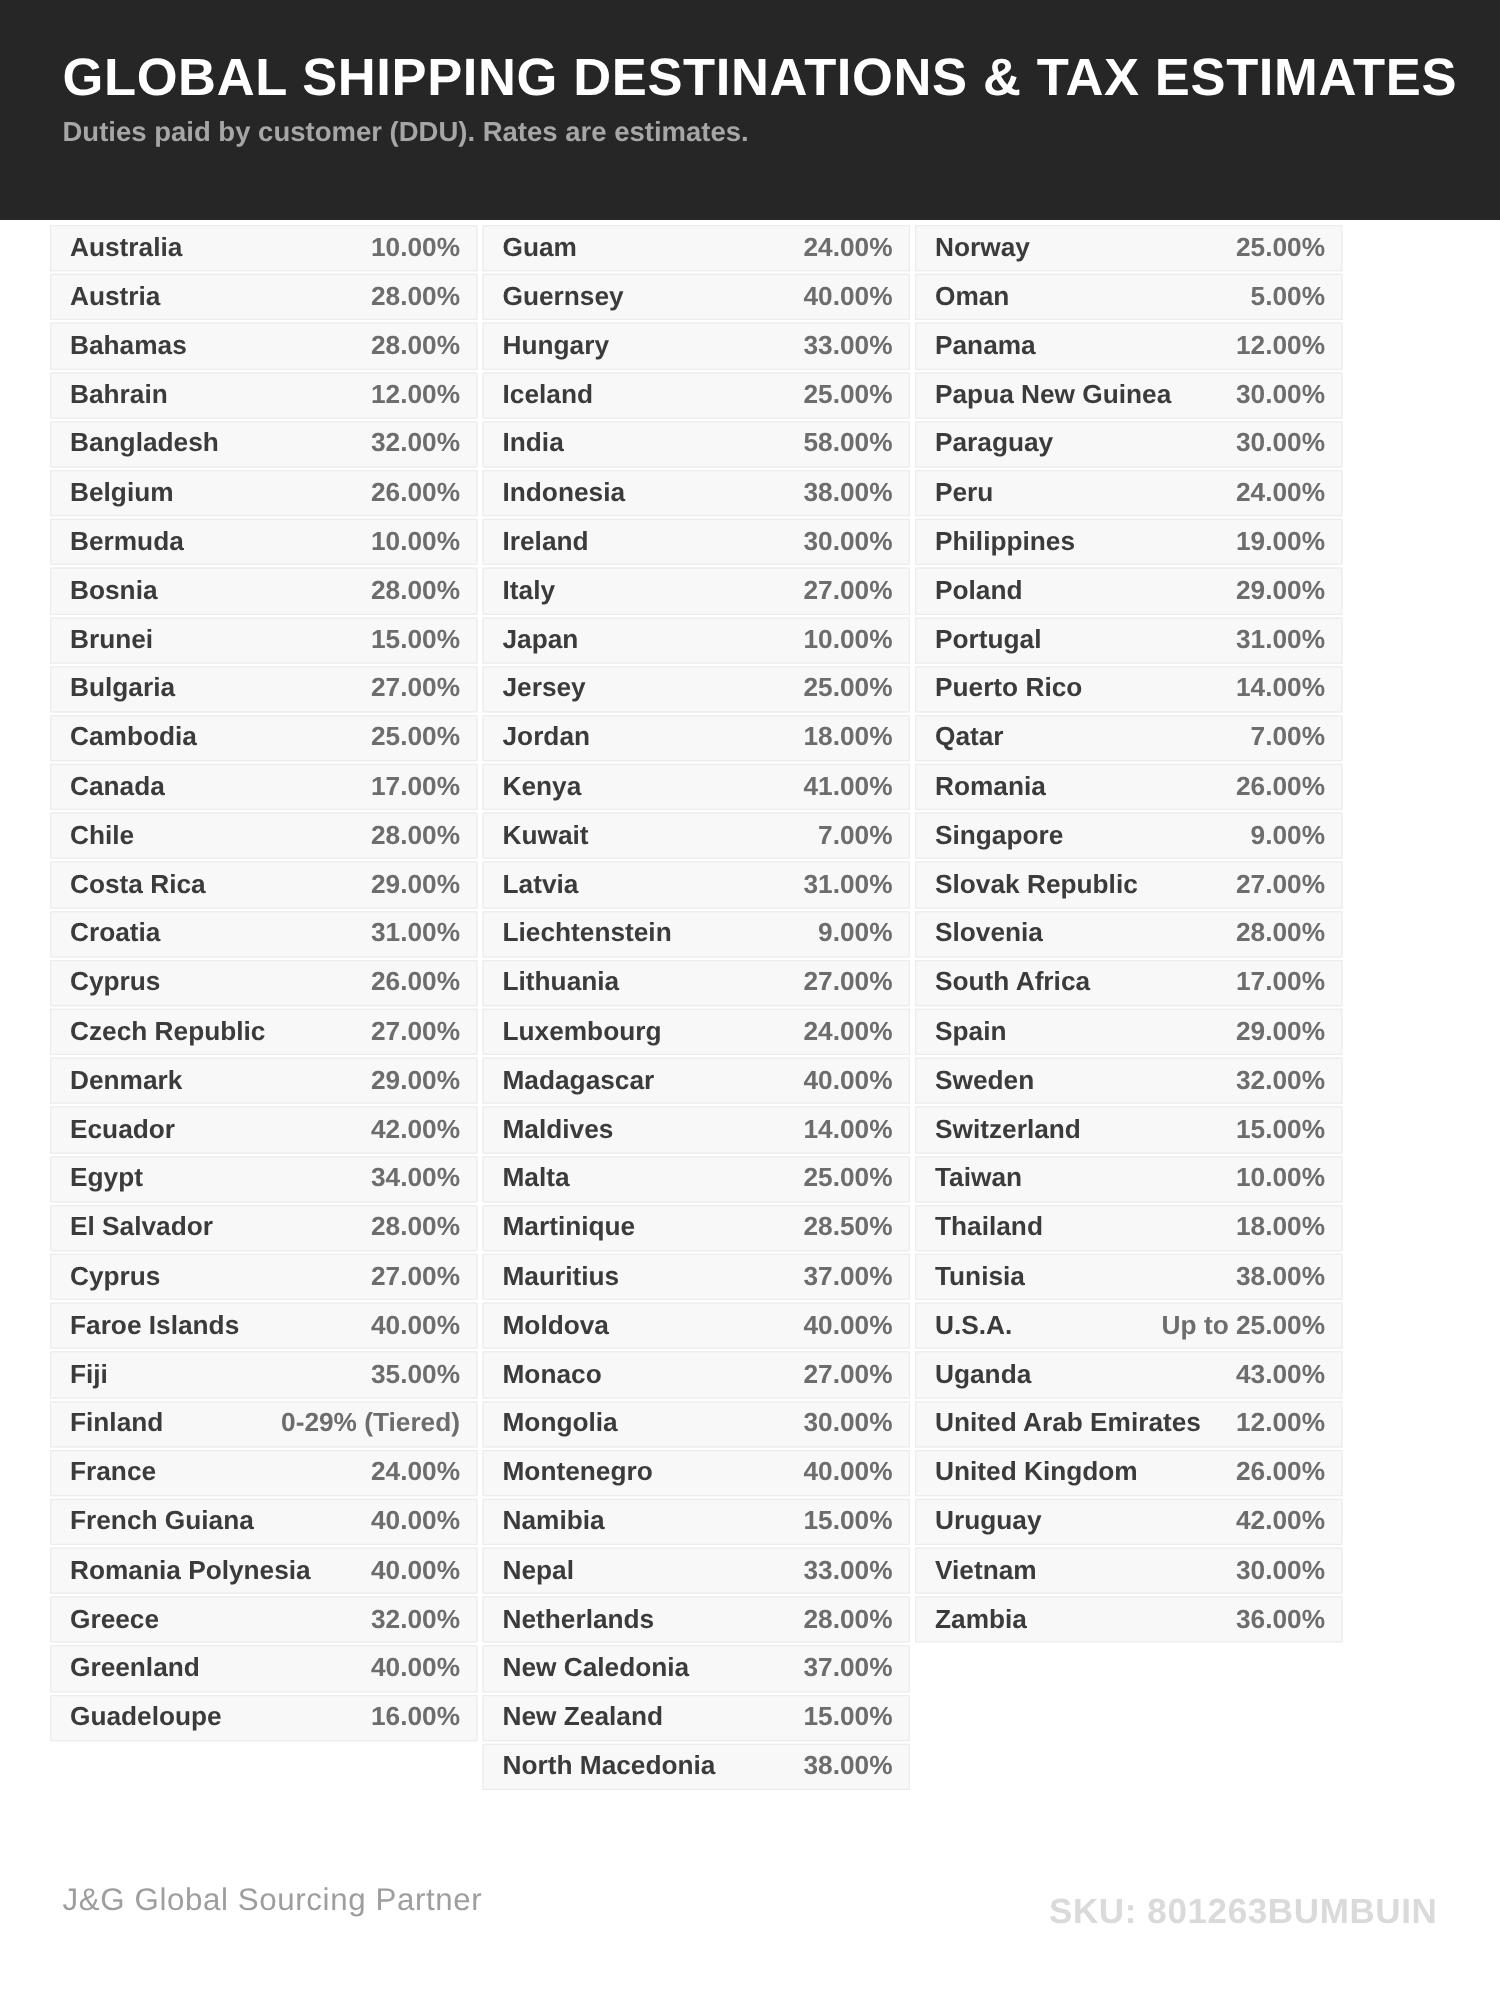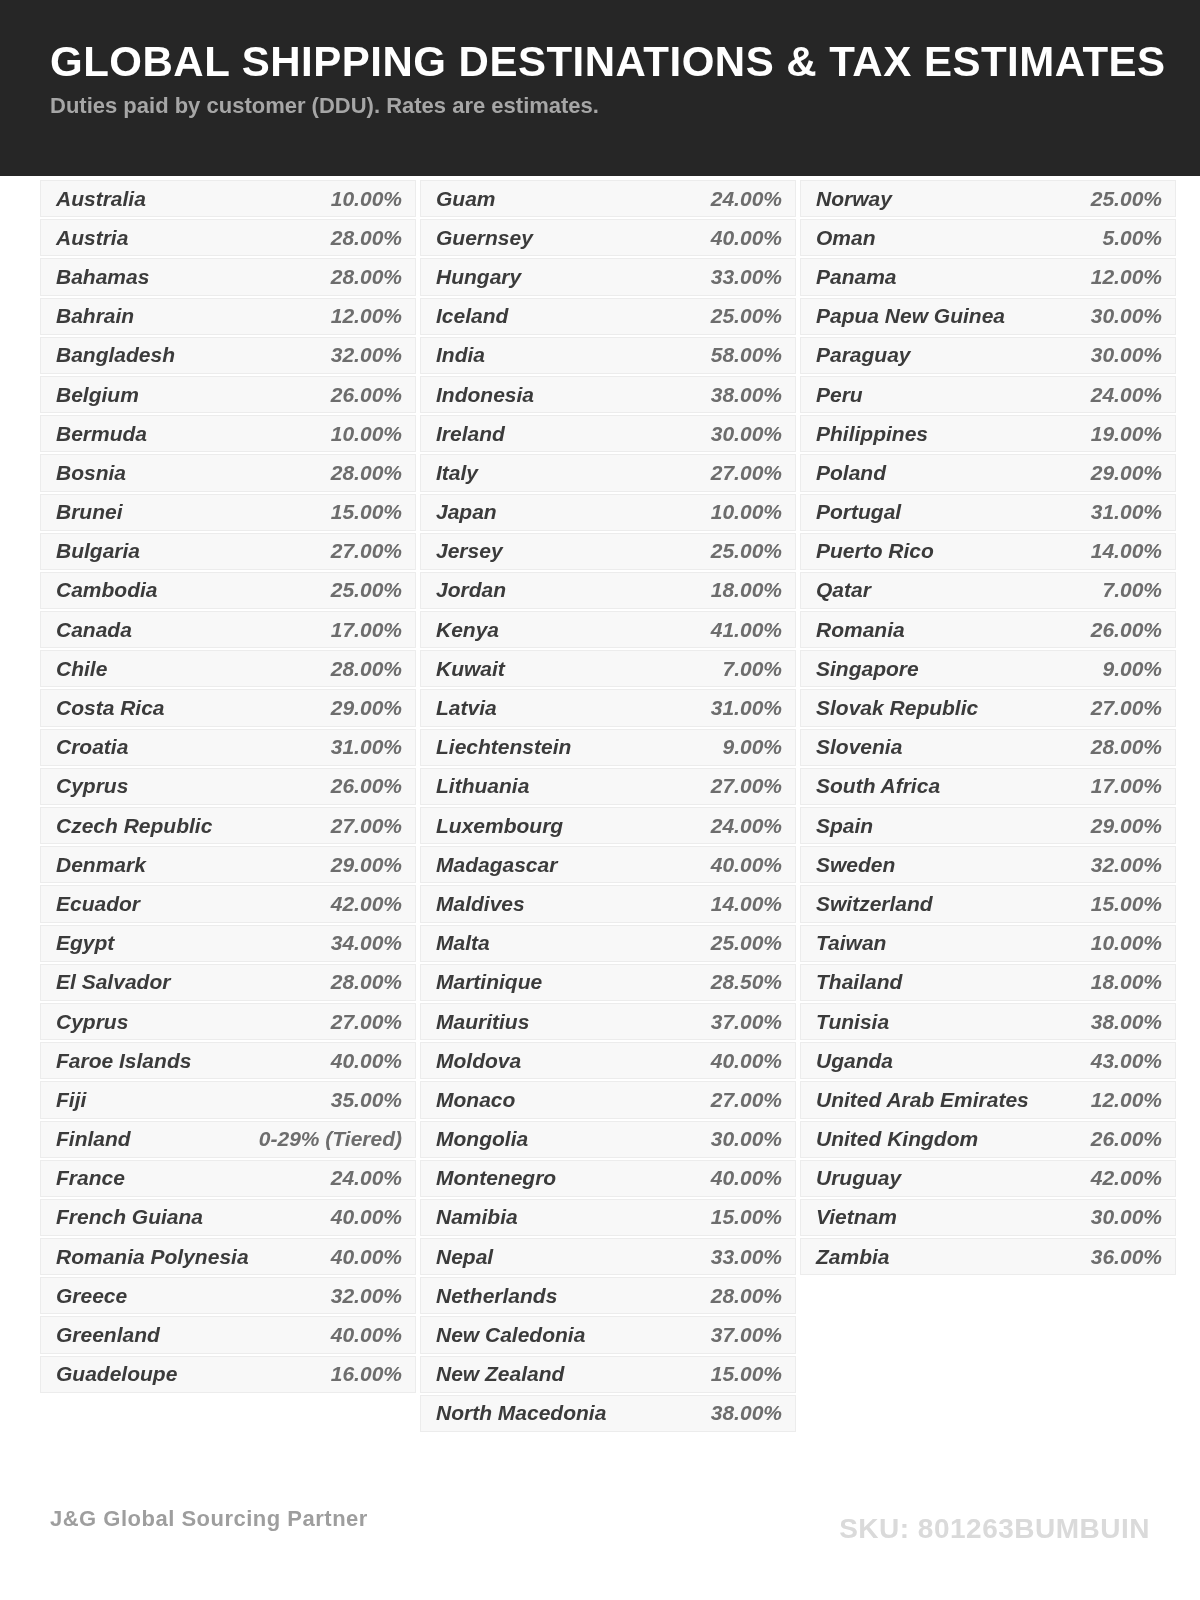--- a/index.html
+++ b/index.html
@@ -25,26 +25,25 @@
   }
   .header .subtitle {
     position: absolute; left: 50px; top: 93px;
     font-size: 22px; font-weight: 700;
     color: var(--subtitle-color, #a6a6a6);
     white-space: nowrap;
   }
 
   .table-wrap {
     position: absolute; top: 180px; left: 40px;
-    width: 1136px;
+    width: 1034px;
     display: grid;
     grid-template-columns: repeat(3, 1fr);
     column-gap: 4px;
     align-items: start;
-    font-style: italic;
   }
   .col {
     display: flex; flex-direction: column;
     gap: 2px;
   }
   .row {
     height: 37.2px;
     background: var(--row-bg, #f8f8f8);
     border: 1px solid var(--row-border, #ececec);
     display: flex;
@@ -59,21 +58,21 @@
   }
   .row .rate {
     font-size: 21px; font-weight: 700;
     color: var(--rate-color, #6d6d6d);
     white-space: nowrap;
     margin-left: 8px;
   }
 
   .footer-brand {
     position: absolute; left: 50px; top: 1506px;
-    font-size: 22px; font-weight: 700;
+    font-size: 25px; font-weight: 400;
     letter-spacing: 0.5px;
     color: var(--brand-color, #9e9e9e);
     white-space: nowrap;
   }
   .footer-sku {
     position: absolute; right: 50px; top: 1513px;
     font-size: 28px; font-weight: 700;
     letter-spacing: 0.5px;
     color: var(--sku-color, #dadada);
     white-space: nowrap;
@@ -511,20 +510,24 @@
   <div class="row">
     <span class="country">Thailand</span>
     <span class="rate">18.00%</span>
   </div>
 
   <div class="row">
     <span class="country">Tunisia</span>
     <span class="rate">38.00%</span>
   </div>
 
+  <div class="row">
+    <span class="country">U.S.A.</span>
+    <span class="rate">Up to 25.00%</span>
+  </div>
 
   <div class="row">
     <span class="country">Uganda</span>
     <span class="rate">43.00%</span>
   </div>
 
   <div class="row">
     <span class="country">United Arab Emirates</span>
     <span class="rate">12.00%</span>
   </div>

